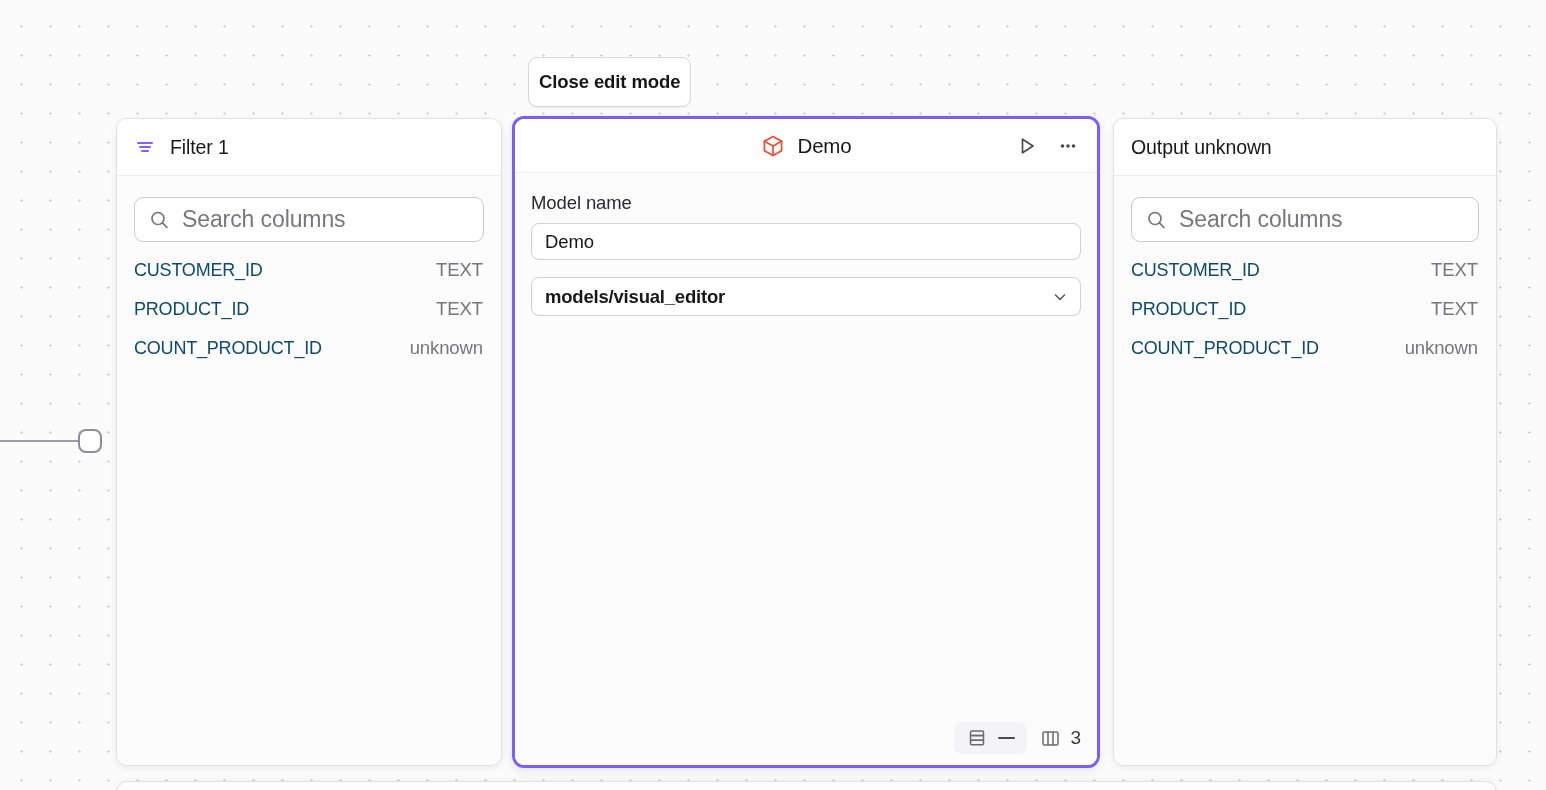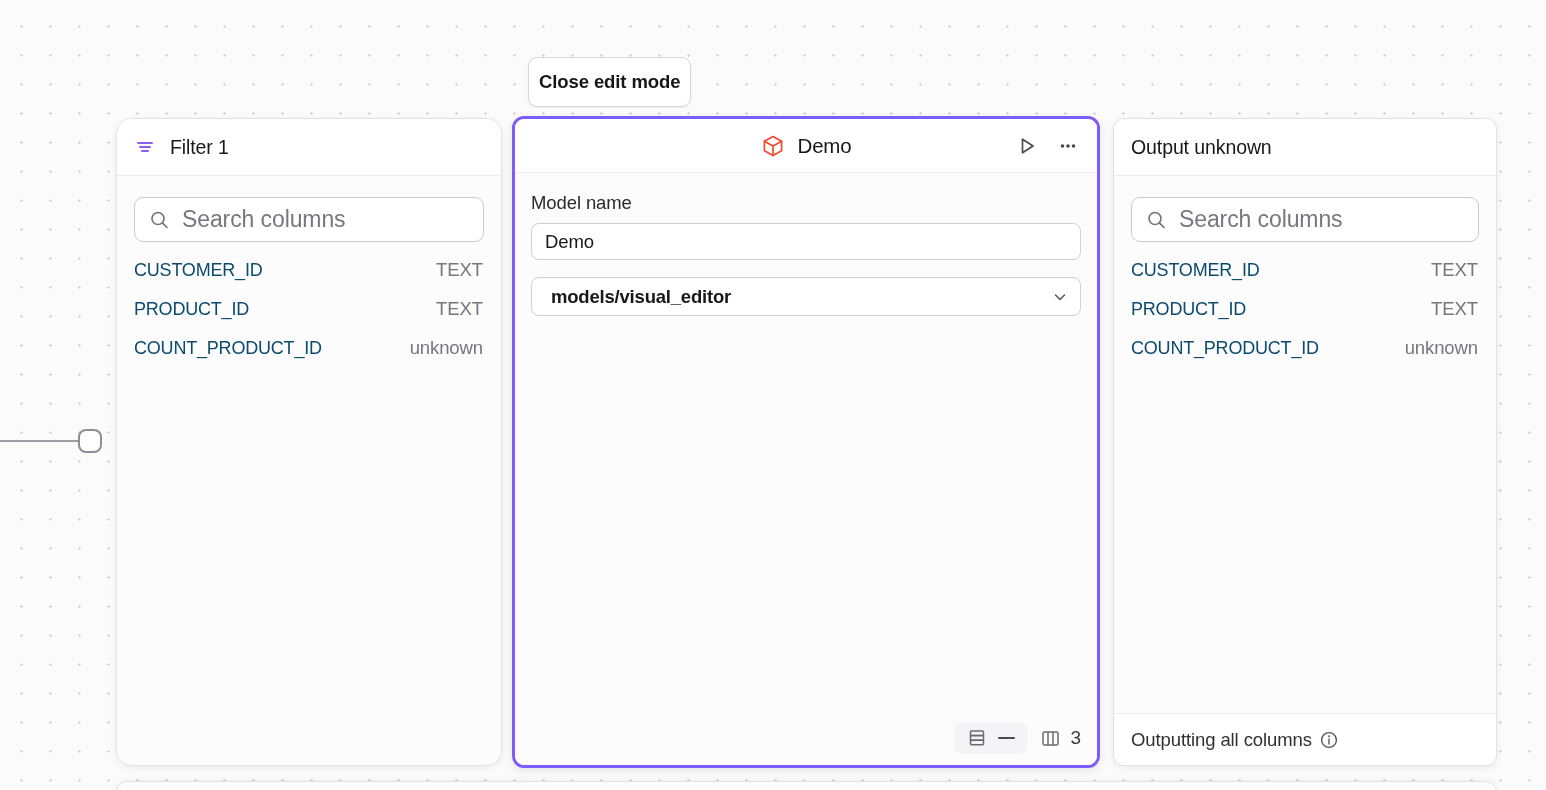--- a/index.html
+++ b/index.html
@@ -89,21 +89,20 @@
     background: #fcfcfd;
     overflow: hidden;
   }
 
   
   #node-filter {
     left: 116px;
     top: 118px;
     width: 386px;
     height: 648px;
-    border-radius: 16px;
   }
   #node-filter .node-header {
     height: 57px;
     padding: 0 17px;
     gap: 14px;
   }
   .filter-title {
     font-size: 19.5px;
     color: #18181b;
     letter-spacing: -0.1px;
@@ -219,21 +218,21 @@
   .select-wrap { position: relative; }
   .select-box {
     width: 100%;
     height: 39px;
     border: 1px solid #cfcfd5;
     border-radius: 8px;
     background: #ffffff;
     font-size: 18.5px;
     font-weight: bold;
     color: #18181b;
-    padding: 0 36px 0 19px;
+    padding: 0 36px 0 13px;
     display: flex;
     align-items: center;
     letter-spacing: -0.2px;
     cursor: pointer;
   }
   .select-chevron {
     position: absolute;
     right: 12px;
     top: 50%;
     transform: translateY(-50%);
@@ -503,27 +502,17 @@
           <span class="col-name">PRODUCT_ID</span>
           <span class="col-type">TEXT</span>
         </div>
         <div class="col-row">
           <span class="col-name">COUNT_PRODUCT_ID</span>
           <span class="col-type">unknown</span>
         </div>
       </div>
     </div>
 
-    <div id="output-footer">
-      <span class="footer-text">Outputting all columns</span>
-      <span style="display:flex;cursor:pointer;">
-        <svg width="20" height="20" viewBox="0 0 20 20">
-          <circle cx="10" cy="10" r="7.4" fill="none" stroke="#55555d" stroke-width="1.4"></circle>
-          <circle cx="10" cy="6.3" r="0.95" fill="#55555d"></circle>
-          <line x1="10" y1="9" x2="10" y2="14" stroke="#55555d" stroke-width="1.4" stroke-linecap="round"></line>
-        </svg>
-      </span>
-    </div>
   </div>
 
   <div id="node-bottom"></div>
 
 </div>
 
 </body></html>

